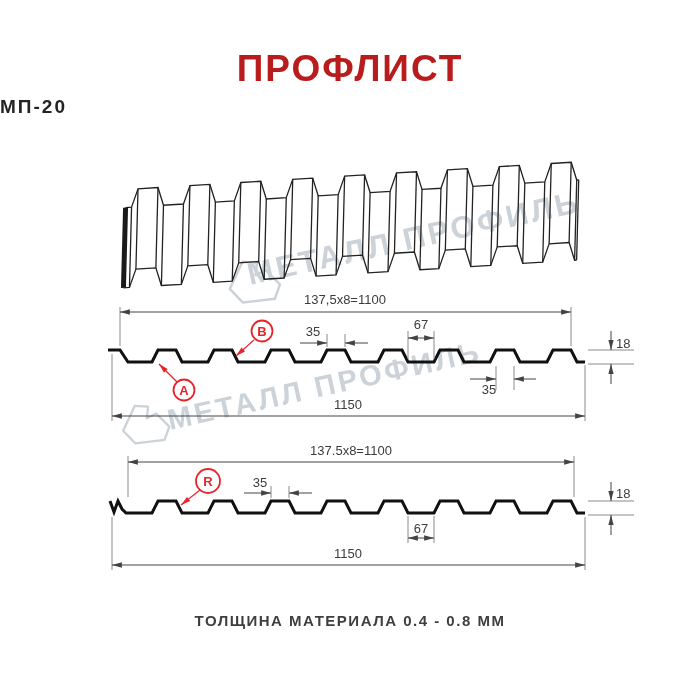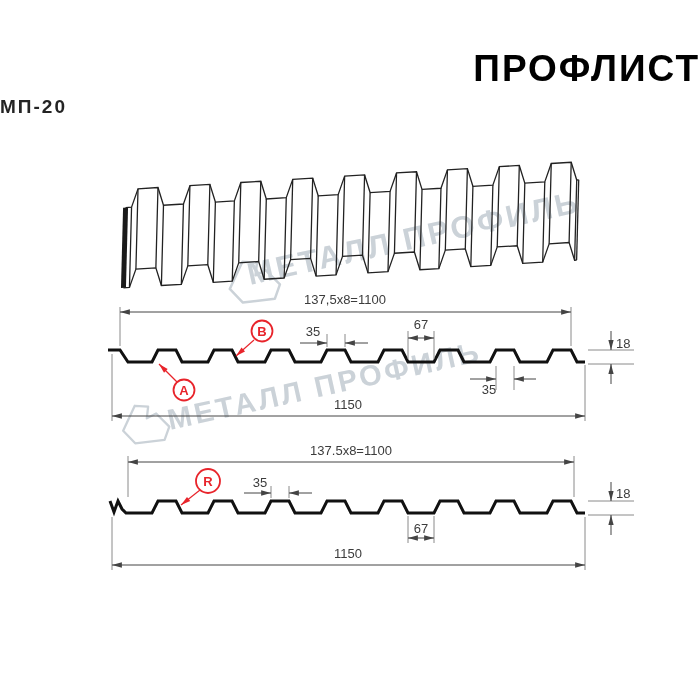--- a/index.html
+++ b/index.html
@@ -1,19 +1,19 @@
 <!DOCTYPE html>
 <html><head>
 <meta charset="utf-8">
 <style>
   html,body{margin:0;padding:0;background:#ffffff;}
   .page{position:relative;width:700px;height:700px;background:#ffffff;overflow:hidden;
         font-family:"Liberation Sans",sans-serif;}
-  .title{position:absolute;top:48px;left:0;width:700px;text-align:right;
-         font-size:37px;font-weight:bold;letter-spacing:2px;color:#000000;}
+  .title{position:absolute;top:48px;left:0;width:700px;text-align:center;
+         font-size:37px;font-weight:bold;letter-spacing:2px;color:#b91c1c;}
   .subtitle{position:absolute;top:96px;left:0;width:700px;
             font-size:19px;font-weight:bold;letter-spacing:2px;color:#242424;}
   .caption{position:absolute;top:612px;left:0;width:700px;text-align:center;
            font-size:15px;font-weight:bold;letter-spacing:1.5px;color:#3f3f3f;}
   svg{position:absolute;top:0;left:0;}
   svg text{font-family:"Liberation Sans",sans-serif;}
   .dimtxt{font-size:13px;fill:#3c3c3c;}
   .profile{fill:none;stroke:#111111;stroke-width:3;stroke-linejoin:miter;}
   .dimline{stroke:#444444;stroke-width:1;fill:none;}
   .extline{stroke:#8a8a8a;stroke-width:1;fill:none;}
@@ -123,13 +123,14 @@
       <path class="extline" d="M112,517 L112,570 M585,517 L585,570"></path>
       <path class="dimline" d="M112,565 L585,565" marker-start="url(#a)" marker-end="url(#a)"></path>
       <text x="348" y="558" text-anchor="middle" class="dimtxt">1150</text>
 
       <path class="leader" d="M200,490 L181,505" marker-end="url(#ra)"></path>
       <circle class="redlbl" cx="208" cy="481" r="12"></circle>
       <text x="208" y="486" class="redtxt" font-size="14">R</text>
     </g>
   </svg>
 
+  <div class="caption">ТОЛЩИНА МАТЕРИАЛА 0.4 - 0.8 ММ</div>
 </div>
 
 </body></html>

